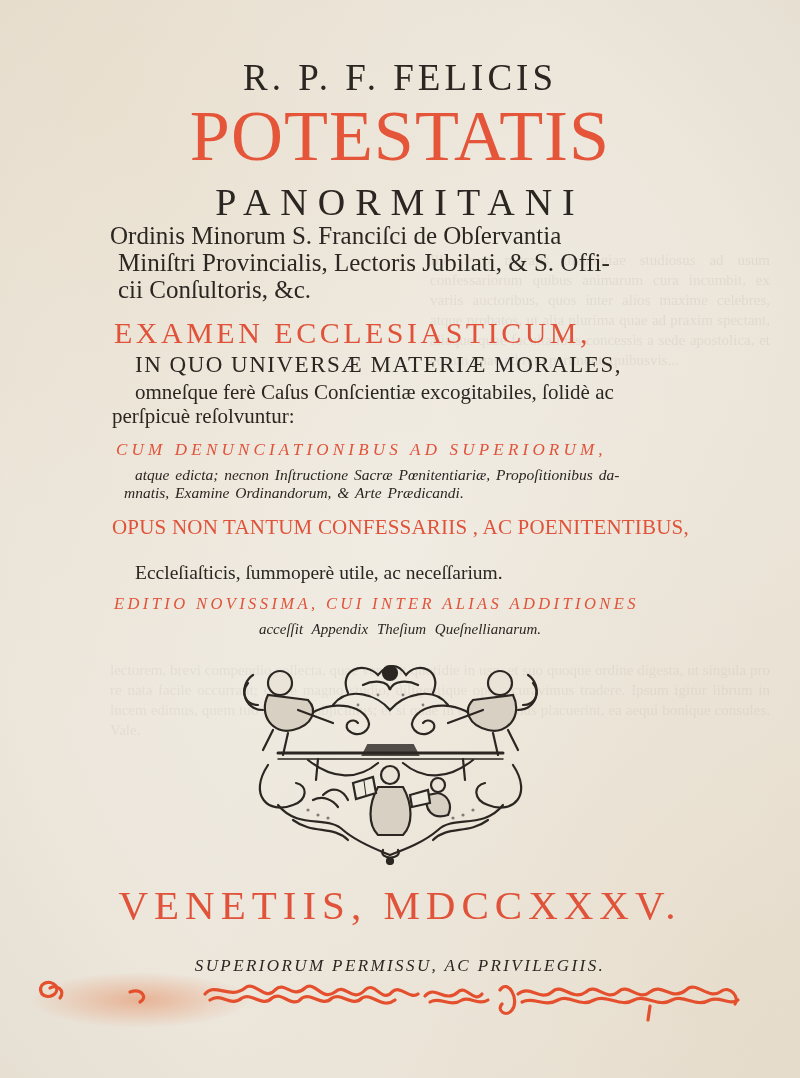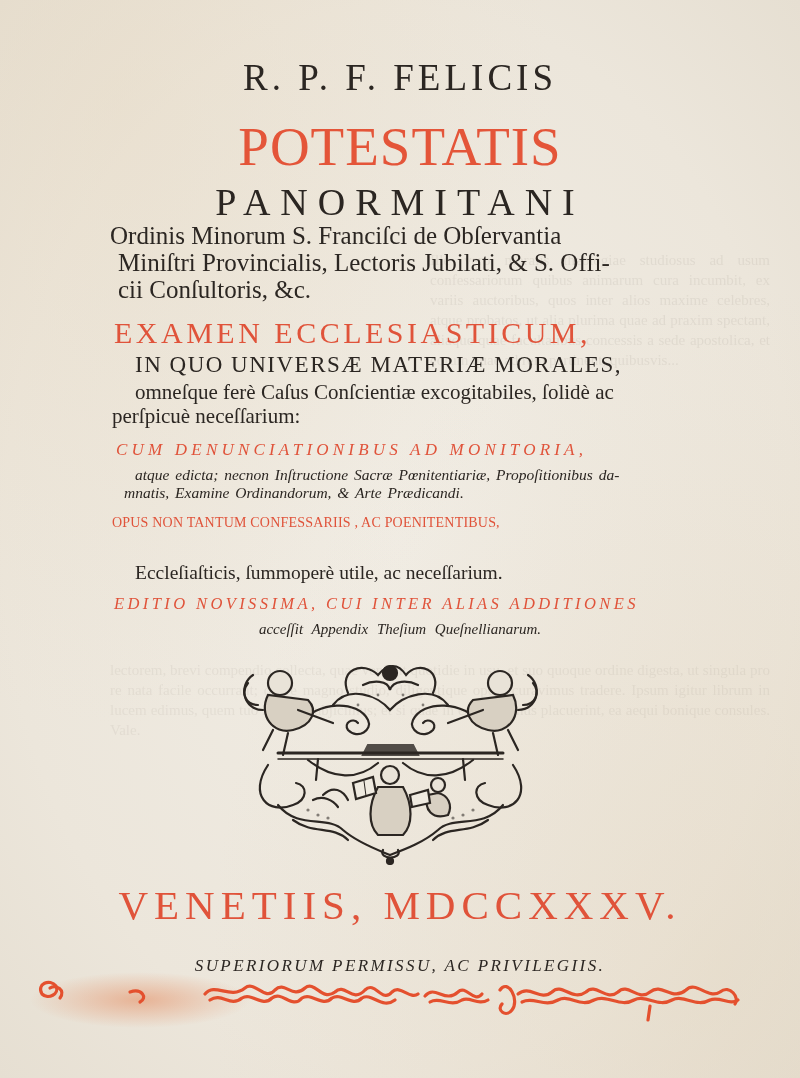--- a/index.html
+++ b/index.html
@@ -56,22 +56,22 @@
     text-align: center;
   }
 
   .l-felicis {
     top: 56px;
     font-size: 37px;
     letter-spacing: 4px;
     color: #2b2622;
   }
   .l-potestatis {
-    top: 102px;
-    font-size: 55px;
+    top: 91px;
+    font-size: 72px;
     letter-spacing: 1px;
     color: #e45539;
     line-height: 90px;
   }
   .l-panormitani {
     top: 168px;
     font-size: 38px;
     letter-spacing: 10px;
     color: #2b2622;
     margin-top: 12px;
@@ -126,21 +126,21 @@
     font-style: italic;
     font-size: 15.5px;
     color: #2b2622;
   }
   .l-atque { left: 135px; top: 466px; word-spacing: 2px; }
   .l-mnatis { left: 124px; top: 484px; word-spacing: 2px; }
 
   .l-opus {
     left: 112px;
     top: 515px;
-    font-size: 14px;
+    font-size: 21px;
     color: #e0533a;
     letter-spacing: 0.2px;
     text-align: center;
   }
   .l-verum {
     left: 135px;
     top: 541px;
     font-size: 19.5px;
     color: #2b2622;
   }
@@ -218,23 +218,23 @@
 
   <div class="block-order">
     <div>Ordinis Minorum S. Franciſci de Obſervantia</div>
     <div class="ind">Miniſtri Provincialis, Lectoris Jubilati, &amp; S. Offi-</div>
     <div class="ind">cii Conſultoris, &amp;c.</div>
   </div>
 
   <div class="line l-examen">EXAMEN ECCLESIASTICUM,</div>
   <div class="line l-inquo">IN QUO UNIVERSÆ MATERIÆ MORALES,</div>
   <div class="line l-omnesque">omneſque ferè Caſus Conſcientiæ excogitabiles, ſolidè ac</div>
-  <div class="line l-perspicue">perſpicuè neceſſarium:</div>
-
-  <div class="line l-cum">CUM DENUNCIATIONIBUS AD MONITORIA,</div>
+  <div class="line l-perspicue">perſpicuè reſolvuntur:</div>
+
+  <div class="line l-cum">CUM DENUNCIATIONIBUS AD SUPERIORUM,</div>
   <div class="line it-small l-atque">atque edicta; necnon Inſtructione Sacræ Pœnitentiariæ, Propoſitionibus da-</div>
   <div class="line it-small l-mnatis">mnatis, Examine Ordinandorum, &amp; Arte Prædicandi.</div>
 
   <div class="line l-opus">OPUS NON TANTUM CONFESSARIIS , AC POENITENTIBUS,</div>
   <div class="line l-eccles">Eccleſiaſticis, ſummoperè utile, ac neceſſarium.</div>
 
   <div class="line l-editio">EDITIO NOVISSIMA, CUI INTER ALIAS ADDITIONES</div>
   <div class="line l-accessit">acceſſit Appendix Theſium Queſnellianarum.</div>
 
   <svg class="ornament" viewBox="0 0 305 210" xmlns="http://www.w3.org/2000/svg">

